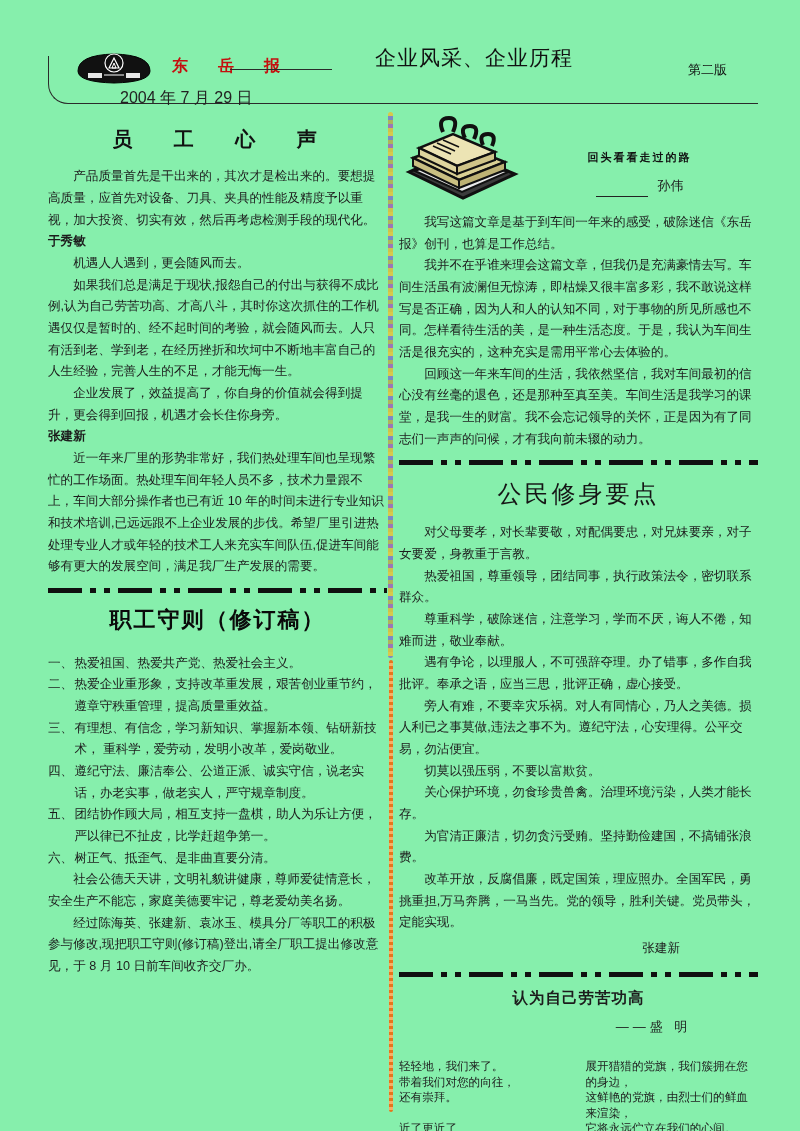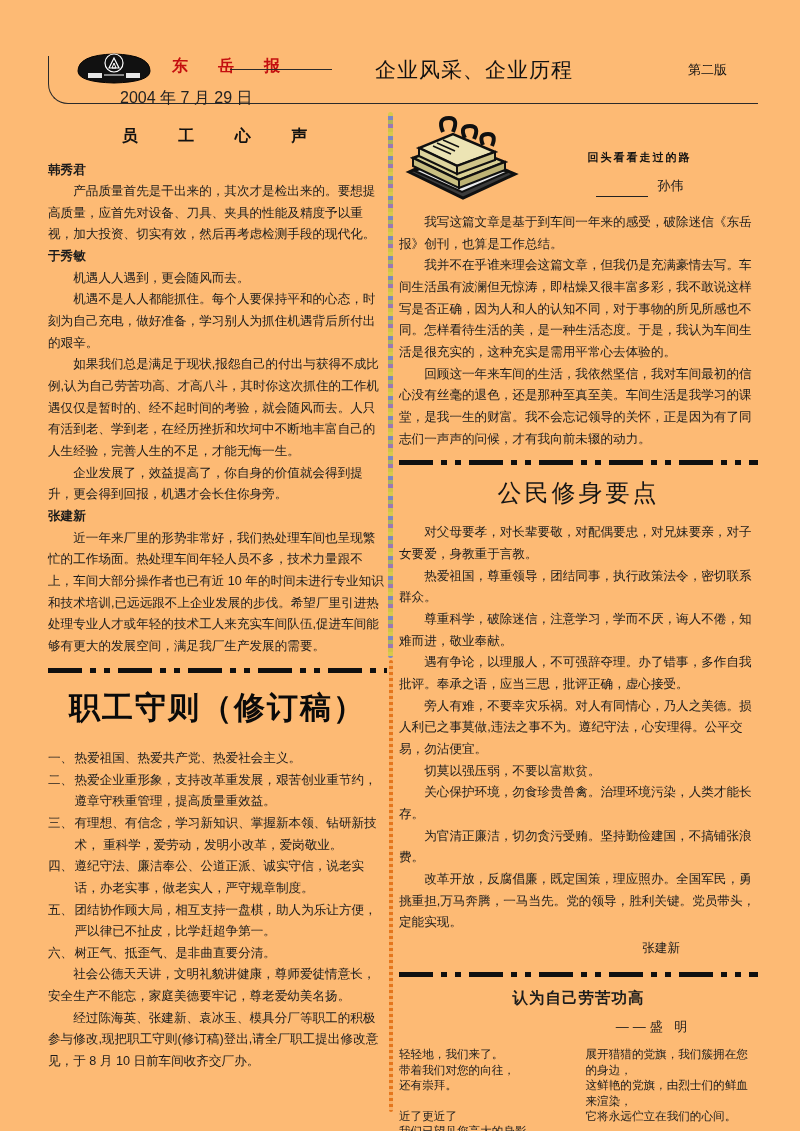--- a/index.html
+++ b/index.html
@@ -1,37 +1,37 @@
 <!DOCTYPE html>
 <html><head>
 <meta charset="utf-8">
 <style>
   html,body{margin:0;padding:0;}
   body{
     width:800px;height:1131px;background:#ffffff;position:relative;
     font-family:"Liberation Sans","DejaVu Sans",sans-serif;
     color:#1c1c1c;overflow:hidden;
   }
-  .page{position:absolute;inset:0;background:#fdba74;}
+  .page{position:absolute;inset:0;background:#86efac;}
 
   
   .masthead-frame{
     position:absolute;left:48px;top:56px;width:709px;height:47px;
     border-left:1.6px solid #2a2a2a;border-bottom:1.6px solid #2a2a2a;
     border-bottom-left-radius:20px;
   }
   .logo{position:absolute;left:72px;top:49px;width:84px;height:38px;}
   .paper-name{
     position:absolute;left:172px;top:56px;font-size:16px;font-weight:bold;
     color:#c40f0f;letter-spacing:13px;font-family:"Liberation Serif","DejaVu Serif",serif;
   }
   .masthead-rule{position:absolute;left:230px;top:69px;width:102px;height:0;border-top:1.6px solid #2a2a2a;}
   .issue-date{position:absolute;left:120px;top:88px;font-size:16px;color:#222;}
   .section-title{
-    position:absolute;left:375px;top:56px;font-size:21px;color:#111;
+    position:absolute;left:375px;top:44px;font-size:21px;color:#111;
     font-family:"Liberation Serif","DejaVu Serif",serif;letter-spacing:1px;
   }
   .page-label{position:absolute;left:688px;top:61px;font-size:13px;color:#111;font-family:Liberation Serif, serif;}
 
   
   .col-left{position:absolute;left:48px;top:120px;width:339px;}
   .col-right{position:absolute;left:399px;top:110px;width:359px;}
 
   .v-divider-dots{
     position:absolute;left:388px;top:112px;width:5px;height:546px;
@@ -52,46 +52,46 @@
       #101010 42px 48px,transparent 48px 56px,
       #101010 56px 62px,transparent 62px 70px);
   }
 
   
   .body-text{font-size:12.6px;line-height:1.72;}
   .p{text-indent:2em;margin:0;}
   .name{font-weight:bold;margin:0;}
 
   .voices-title{
-    text-align:center;font-size:16px;font-weight:bold;letter-spacing:18px;
+    text-align:center;font-size:20px;font-weight:bold;letter-spacing:18px;
     margin:2px 0 10px 12px;color:#111;
   }
   .rules-title{
-    text-align:center;font-size:31px;font-weight:bold;letter-spacing:2px;
+    text-align:center;font-size:22px;font-weight:bold;letter-spacing:2px;
     margin:6px 0 14px 0;color:#0a0a0a;
   }
   .rule-item{display:flex;margin:0;}
   .rule-item .num{flex:0 0 2.1em;}
   .rule-item .txt{flex:1;}
   .sig-right{text-align:right;padding-right:78px;margin-top:4px;}
 
   .article-head{display:flex;align-items:flex-start;margin-bottom:6px;}
   .books-art{flex:0 0 122px;height:96px;}
   .article-titleblock{flex:1;padding-top:38px;text-align:center;}
   .article-title{font-size:11px;font-weight:bold;letter-spacing:2px;color:#111;}
   .article-byline{margin-top:8px;font-size:13px;display:flex;align-items:flex-end;justify-content:center;gap:10px;}
   .byline-rule{display:inline-block;width:52px;border-top:1.4px solid #222;}
 
   .citizen-title{
     text-align:center;font-size:24px;letter-spacing:3px;margin:4px 0 8px 0;
-    font-family:Liberation Serif, serif;color:#151515;
+    font-family:Liberation Sans, sans-serif;color:#151515;
   }
 
   .poem-title{text-align:center;font-size:15.5px;font-weight:bold;letter-spacing:1px;margin:8px 0 4px 0;}
-  .poem-byline{text-align:center;padding-left:150px;font-size:13px;letter-spacing:4px;margin-bottom:8px;}
+  .poem-byline{text-align:center;padding-left:150px;font-size:13px;letter-spacing:4px;margin-bottom:20px;}
   .poem-cols{display:flex;gap:14px;font-size:11.6px;line-height:1.34;}
   .poem-col{flex:1;}
   .stanza{margin:0 0 15px 0;}
   .stanza div{margin:0;}
 </style>
 </head>
 <body>
 
 <div class="page">
 
@@ -113,26 +113,24 @@
   <div class="section-title">企业风采、企业历程</div>
   <div class="page-label">第二版</div>
 
   <div class="v-divider-dots"></div>
   <div class="v-divider-wave"></div>
 
   <div class="col-left body-text">
 
     <div class="voices-title">员 工 心 声</div>
 
-    <p class="name">韩秀君</p>
     <p class="p">产品质量首先是干出来的，其次才是检出来的。要想提高质量，应首先对设备、刀具、夹具的性能及精度予以重视，加大投资、切实有效，然后再考虑检测手段的现代化。</p>
 
     <p class="name">于秀敏</p>
     <p class="p">机遇人人遇到，更会随风而去。</p>
-    <p class="p">机遇不是人人都能抓住。每个人要保持平和的心态，时刻为自己充电，做好准备，学习别人为抓住机遇背后所付出的艰辛。</p>
     <p class="p">如果我们总是满足于现状,报怨自己的付出与获得不成比例,认为自己劳苦功高、才高八斗，其时你这次抓住的工作机遇仅仅是暂时的、经不起时间的考验，就会随风而去。人只有活到老、学到老，在经历挫折和坎坷中不断地丰富自己的人生经验，完善人生的不足，才能无悔一生。</p>
     <p class="p">企业发展了，效益提高了，你自身的价值就会得到提升，更会得到回报，机遇才会长住你身旁。</p>
 
     <p class="name">张建新</p>
     <p class="p">近一年来厂里的形势非常好，我们热处理车间也呈现繁忙的工作场面。热处理车间年轻人员不多，技术力量跟不上，车间大部分操作者也已有近 10 年的时间未进行专业知识和技术培训,已远远跟不上企业发展的步伐。希望厂里引进热处理专业人才或年轻的技术工人来充实车间队伍,促进车间能够有更大的发展空间，满足我厂生产发展的需要。</p>
 
     <div class="dashline"></div>
 
     <div class="rules-title">职工守则（修订稿）</div>
 

